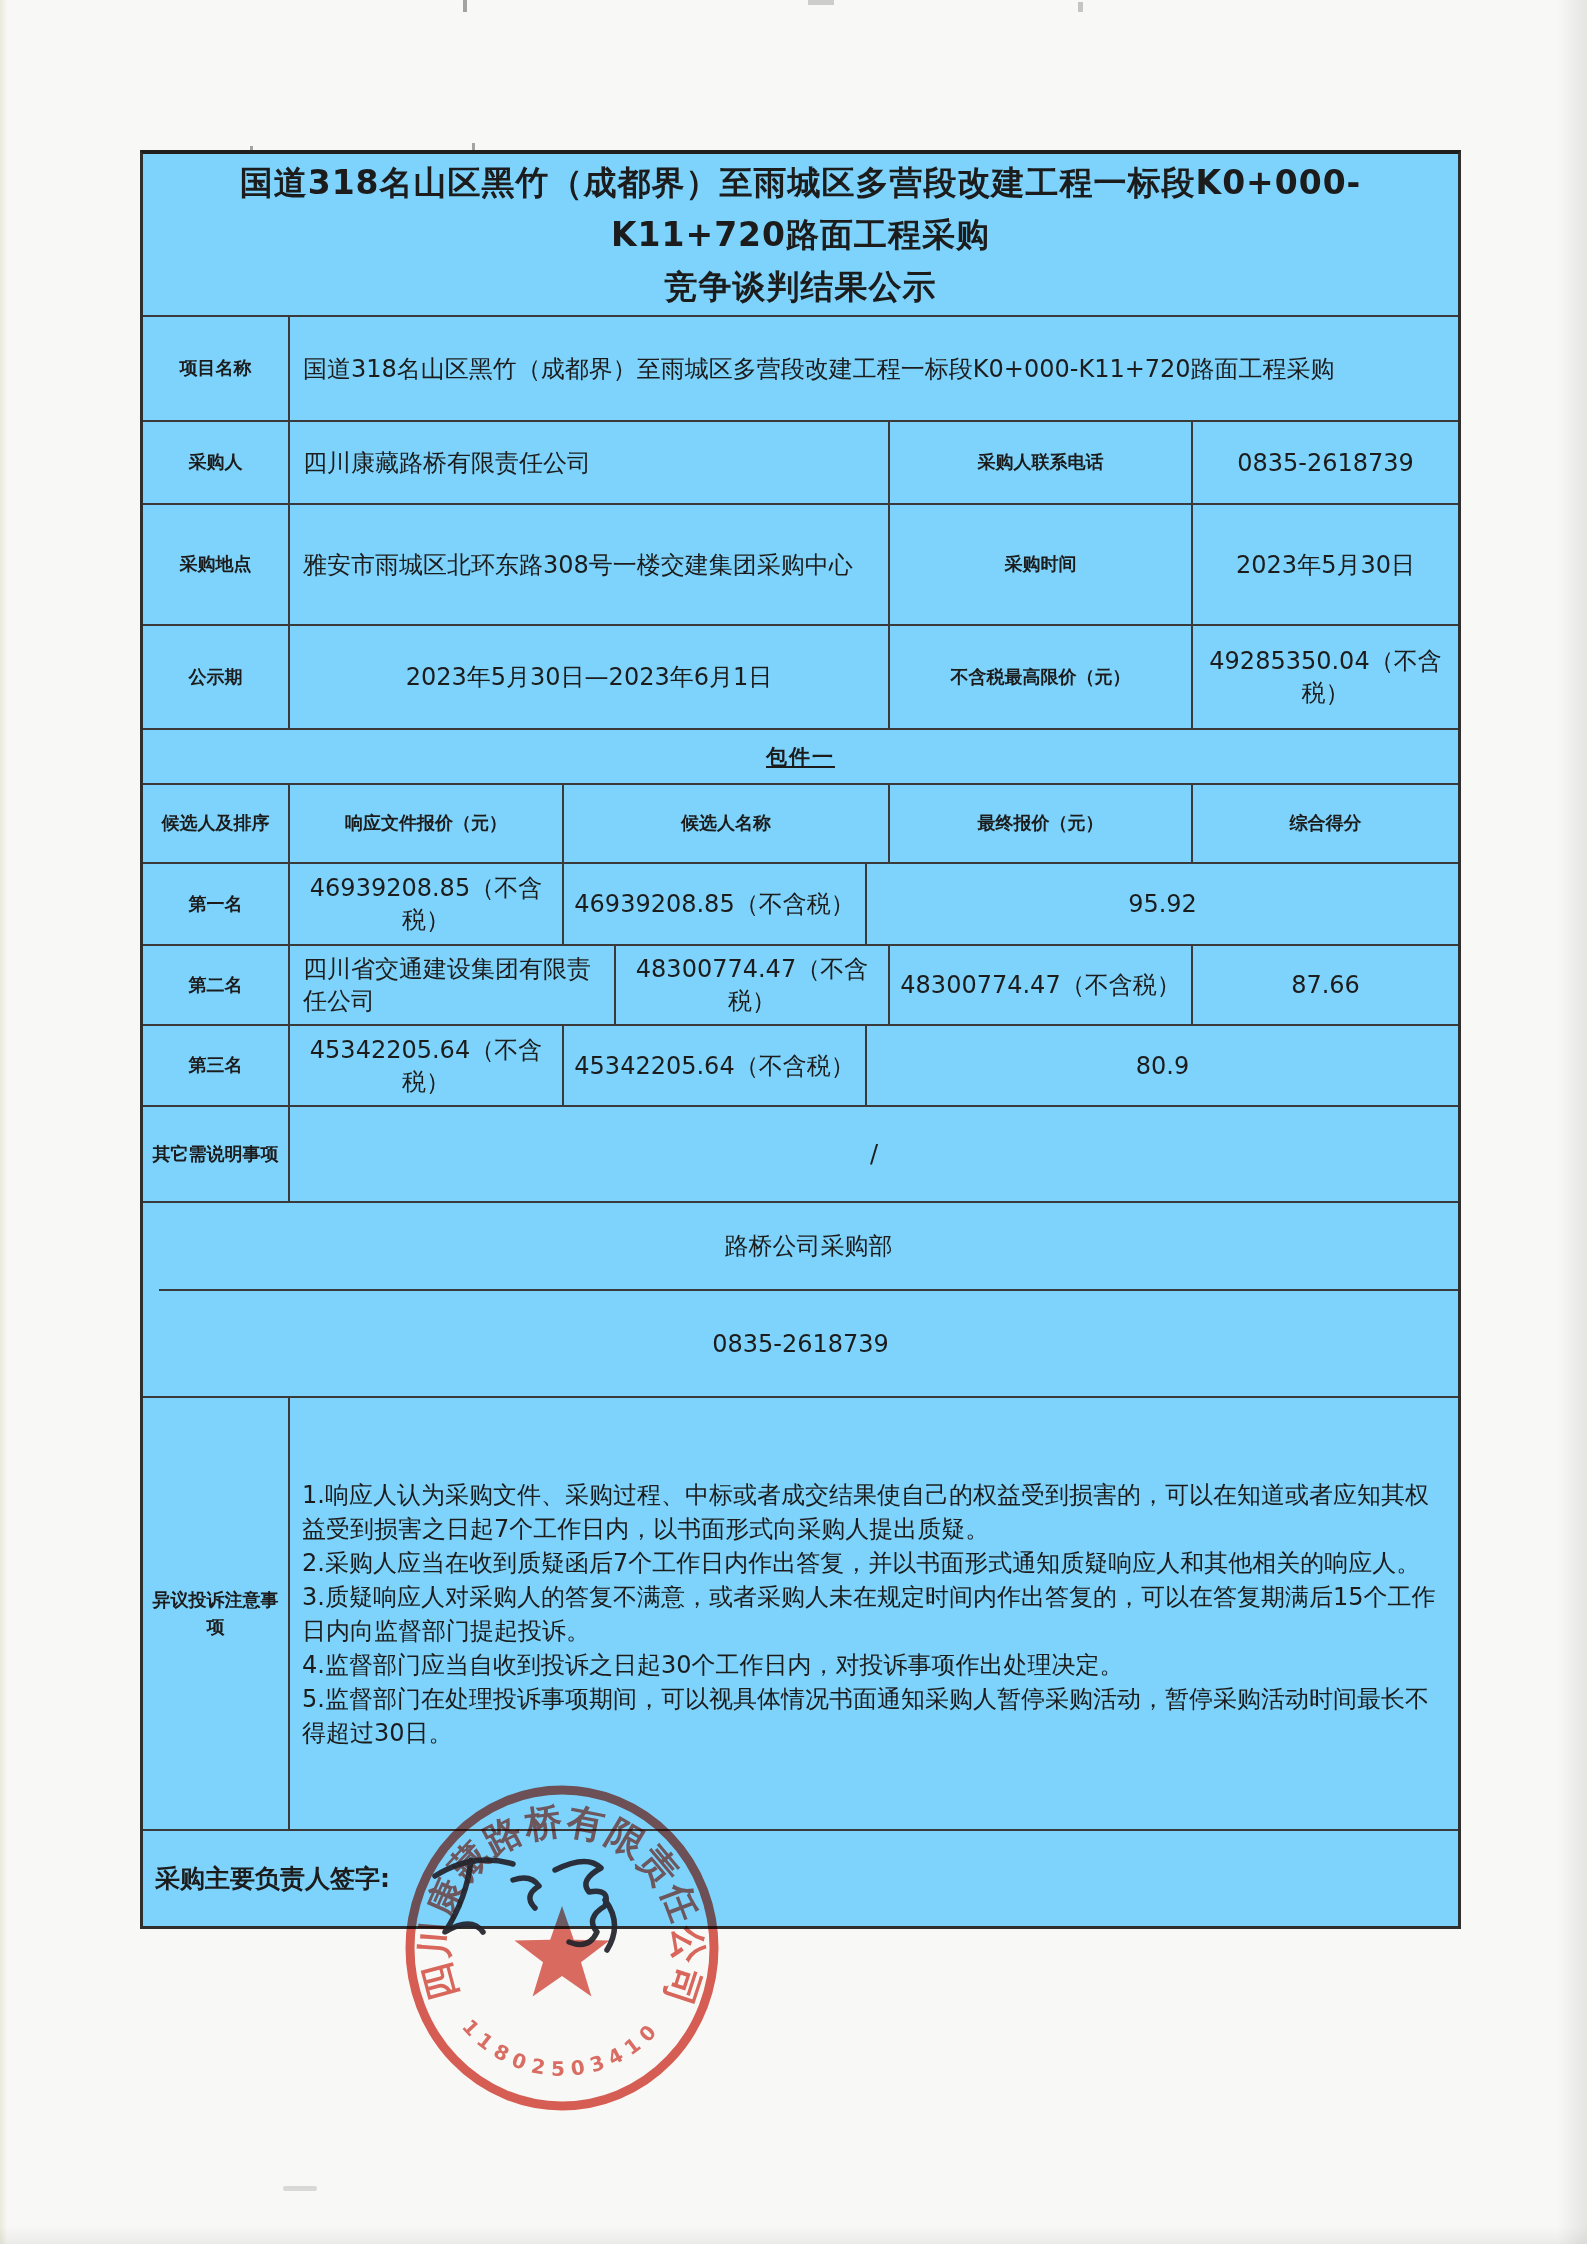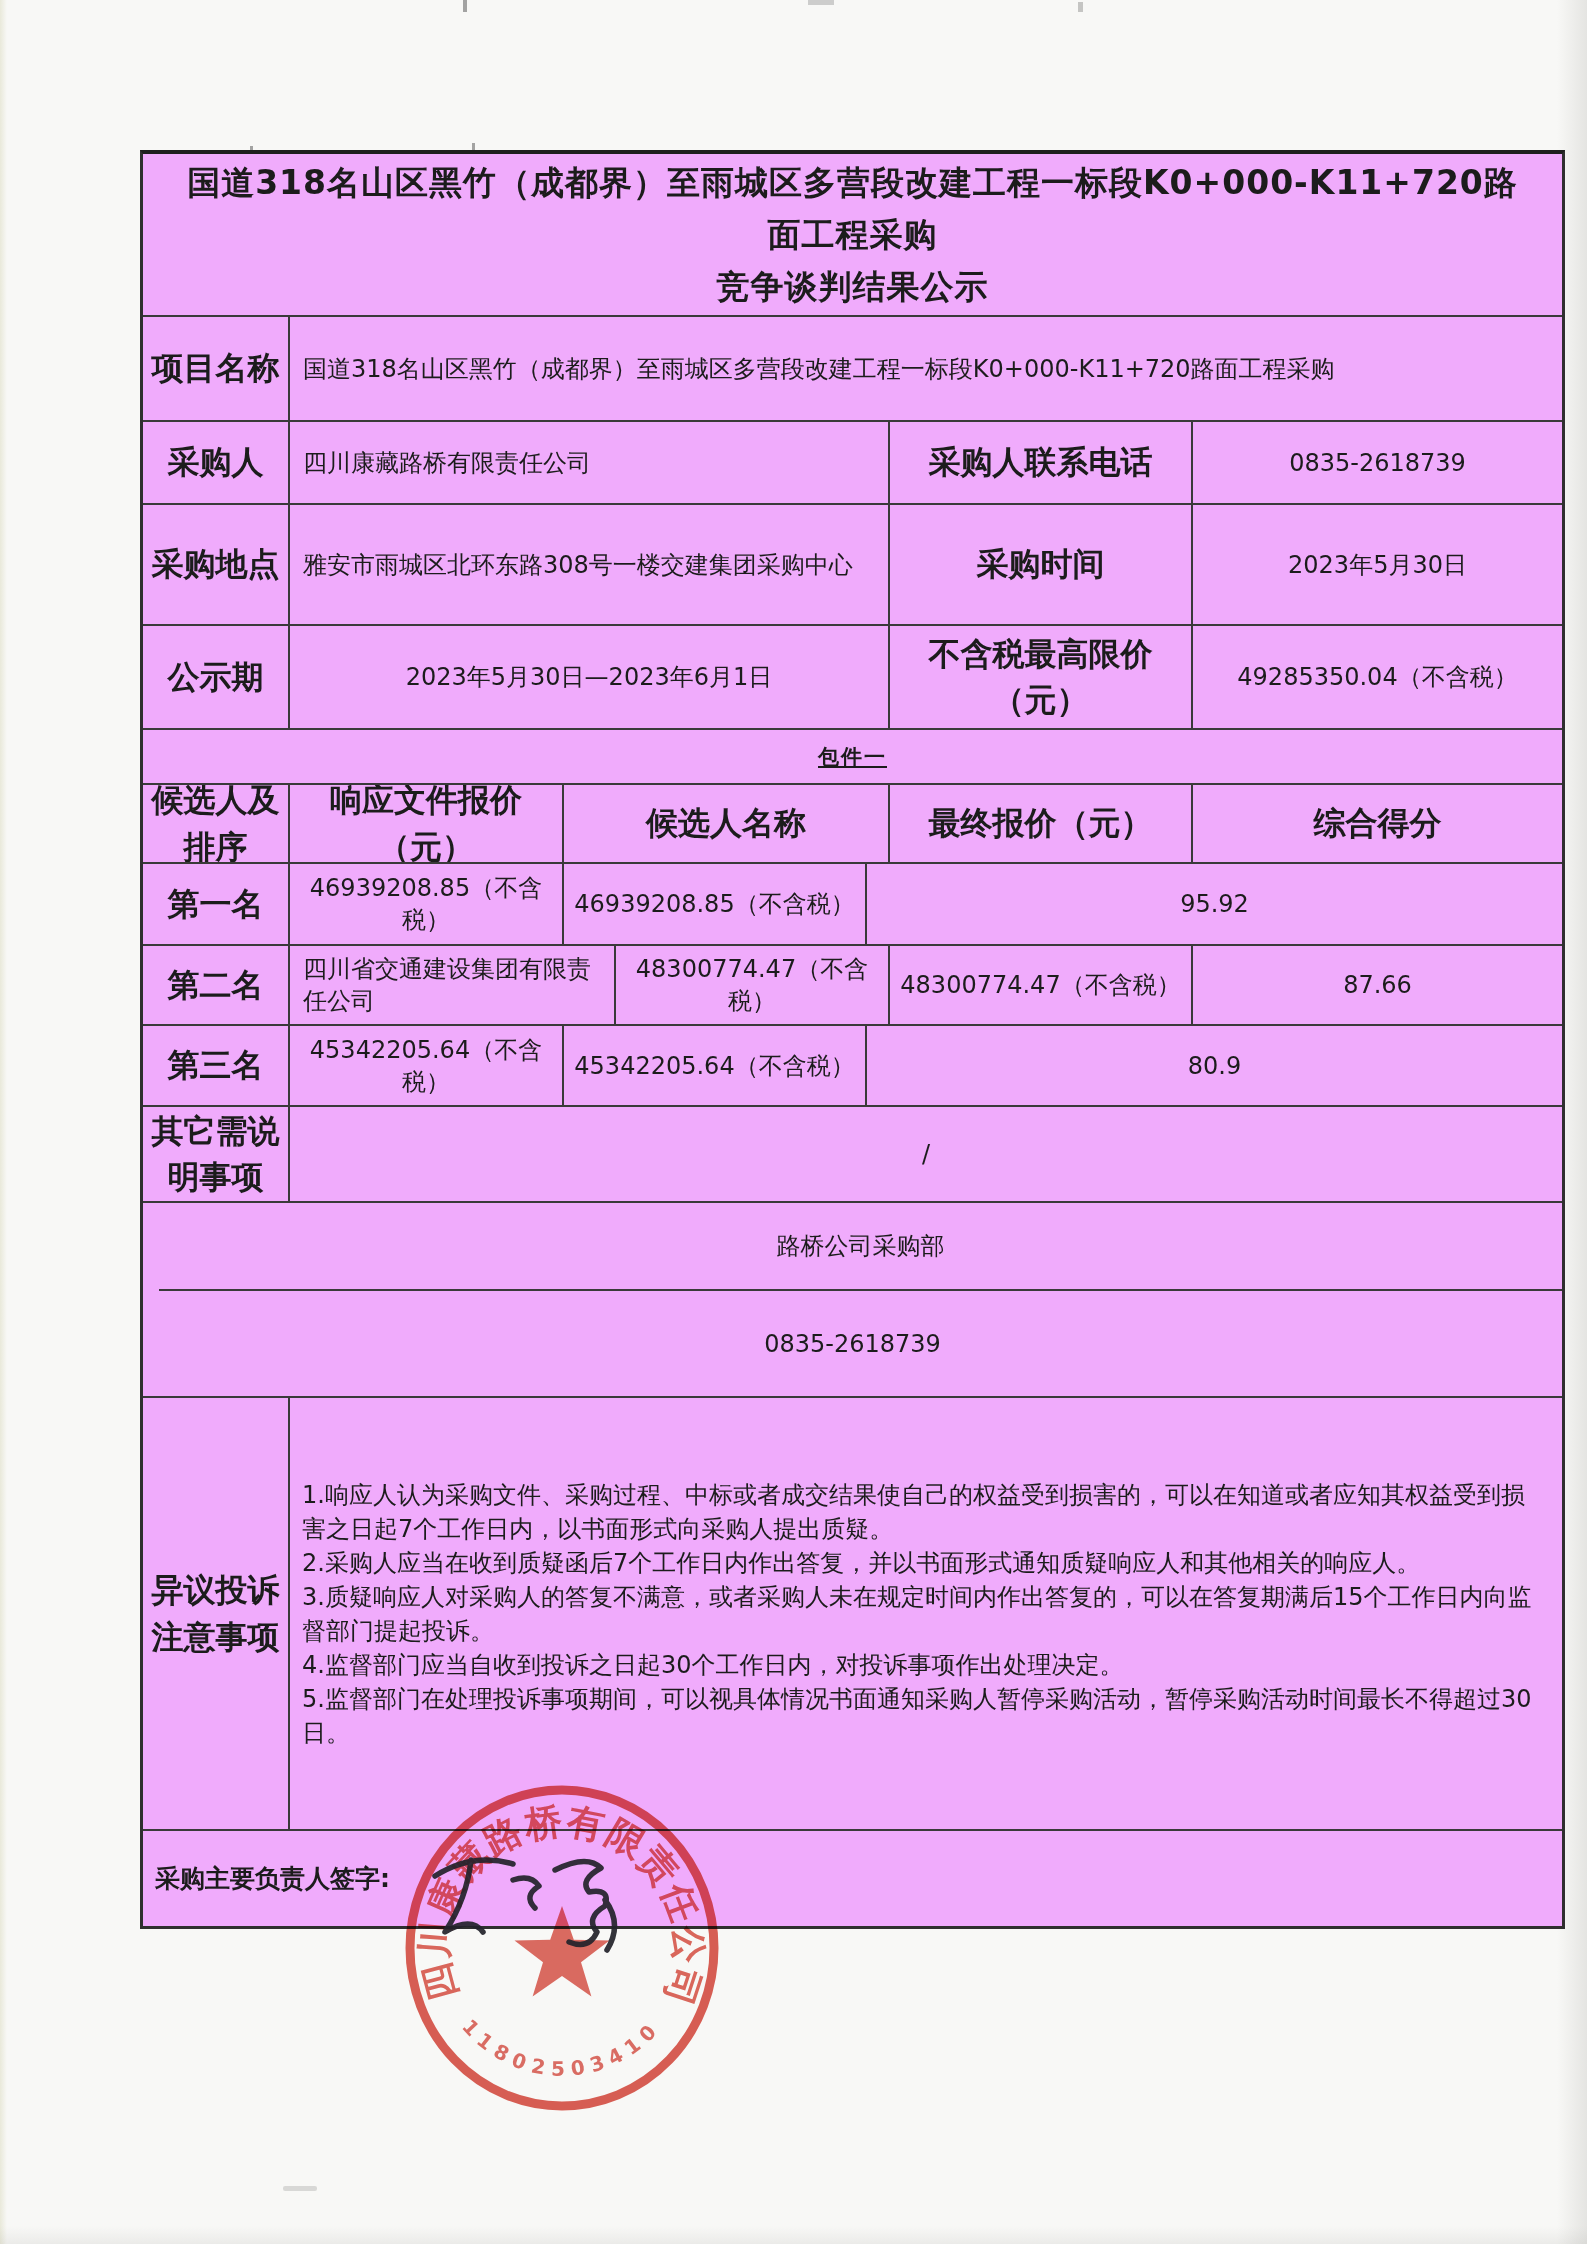--- a/index.html
+++ b/index.html
@@ -15,43 +15,43 @@
     background:linear-gradient(to right, #e9e9da, rgba(233,233,218,0)); }
   .edge-right { position:absolute; right:0; top:0; width:30px; height:100%;
     background:linear-gradient(to left, rgba(150,150,145,.20), rgba(150,150,145,0)); }
   .edge-bottom { position:absolute; left:0; bottom:0; width:100%; height:18px;
     background:linear-gradient(to top, rgba(140,140,135,.12), rgba(140,140,135,0)); }
   .tick { position:absolute; background:rgba(60,60,60,.45); }
   .speck { position:absolute; background:rgba(70,70,70,.18); border-radius:50%; }
 
   
   .sheet {
-    position:absolute; left:140px; top:150px; width:1425px;
+    position:absolute; left:140px; top:150px; width:1321px;
     border:3px solid #2f2f2f; border-top:4px solid #1f1f1f;
-    background:#f0abfc; z-index:1;
+    background:#7dd3fc; z-index:1;
   }
   .tr { display:flex; border-bottom:2px solid #3a3a3a; }
   .tr:last-child { border-bottom:none; }
   .td { display:flex; align-items:center; justify-content:center;
         border-right:2px solid #3a3a3a; overflow:hidden; }
   .td:last-child { border-right:none; }
 
   .h-title{height:163px}.h-project{height:105px}.h-buyer{height:83px}
   .h-loc{height:121px}.h-pub{height:104px}.h-pkg{height:55px}
   .h-head{height:79px}.h-cand{height:82px}.h-cand2{height:80px}.h-cand3{height:81px}
   .h-other{height:96px}.h-sup{height:195px}.h-disp{height:433px}.h-sign{height:95px}
 
   .cw-label{width:147px}
   .cw-v1{width:600px}.cw-v2{width:303px}.cw-v3{flex:1}
   .cw-name{width:326px}.cw-p1{width:274px}.cw-p2{width:303px}.cw-score{flex:1}
   .cw-full{flex:1}
 
   .doc-title { flex-direction:column; font-weight:bold; font-size:33px;
     line-height:52px; text-align:center; letter-spacing:1px; padding:0 40px; }
-  .lbl { font-weight:bold; font-size:32px; text-align:center; line-height:1.45;
+  .lbl { font-weight:bold; font-size:18px; text-align:center; line-height:1.45;
     padding:0 6px; }
   .val { font-size:24px; }
   .left { justify-content:flex-start; text-align:left; padding-left:13px; padding-right:10px; }
   .center { text-align:center; }
   .pkg { font-weight:bold; font-size:21px; letter-spacing:2px;text-decoration:underline; }
 
   .sup-right { flex:1; display:flex; flex-direction:column; }
   .sup-cell { display:flex; align-items:center; justify-content:center; font-size:24px; }
   .sup-top { height:88px; border-bottom:2px solid #3a3a3a;margin-left:16px; }
   .sup-bot { flex:1; }

